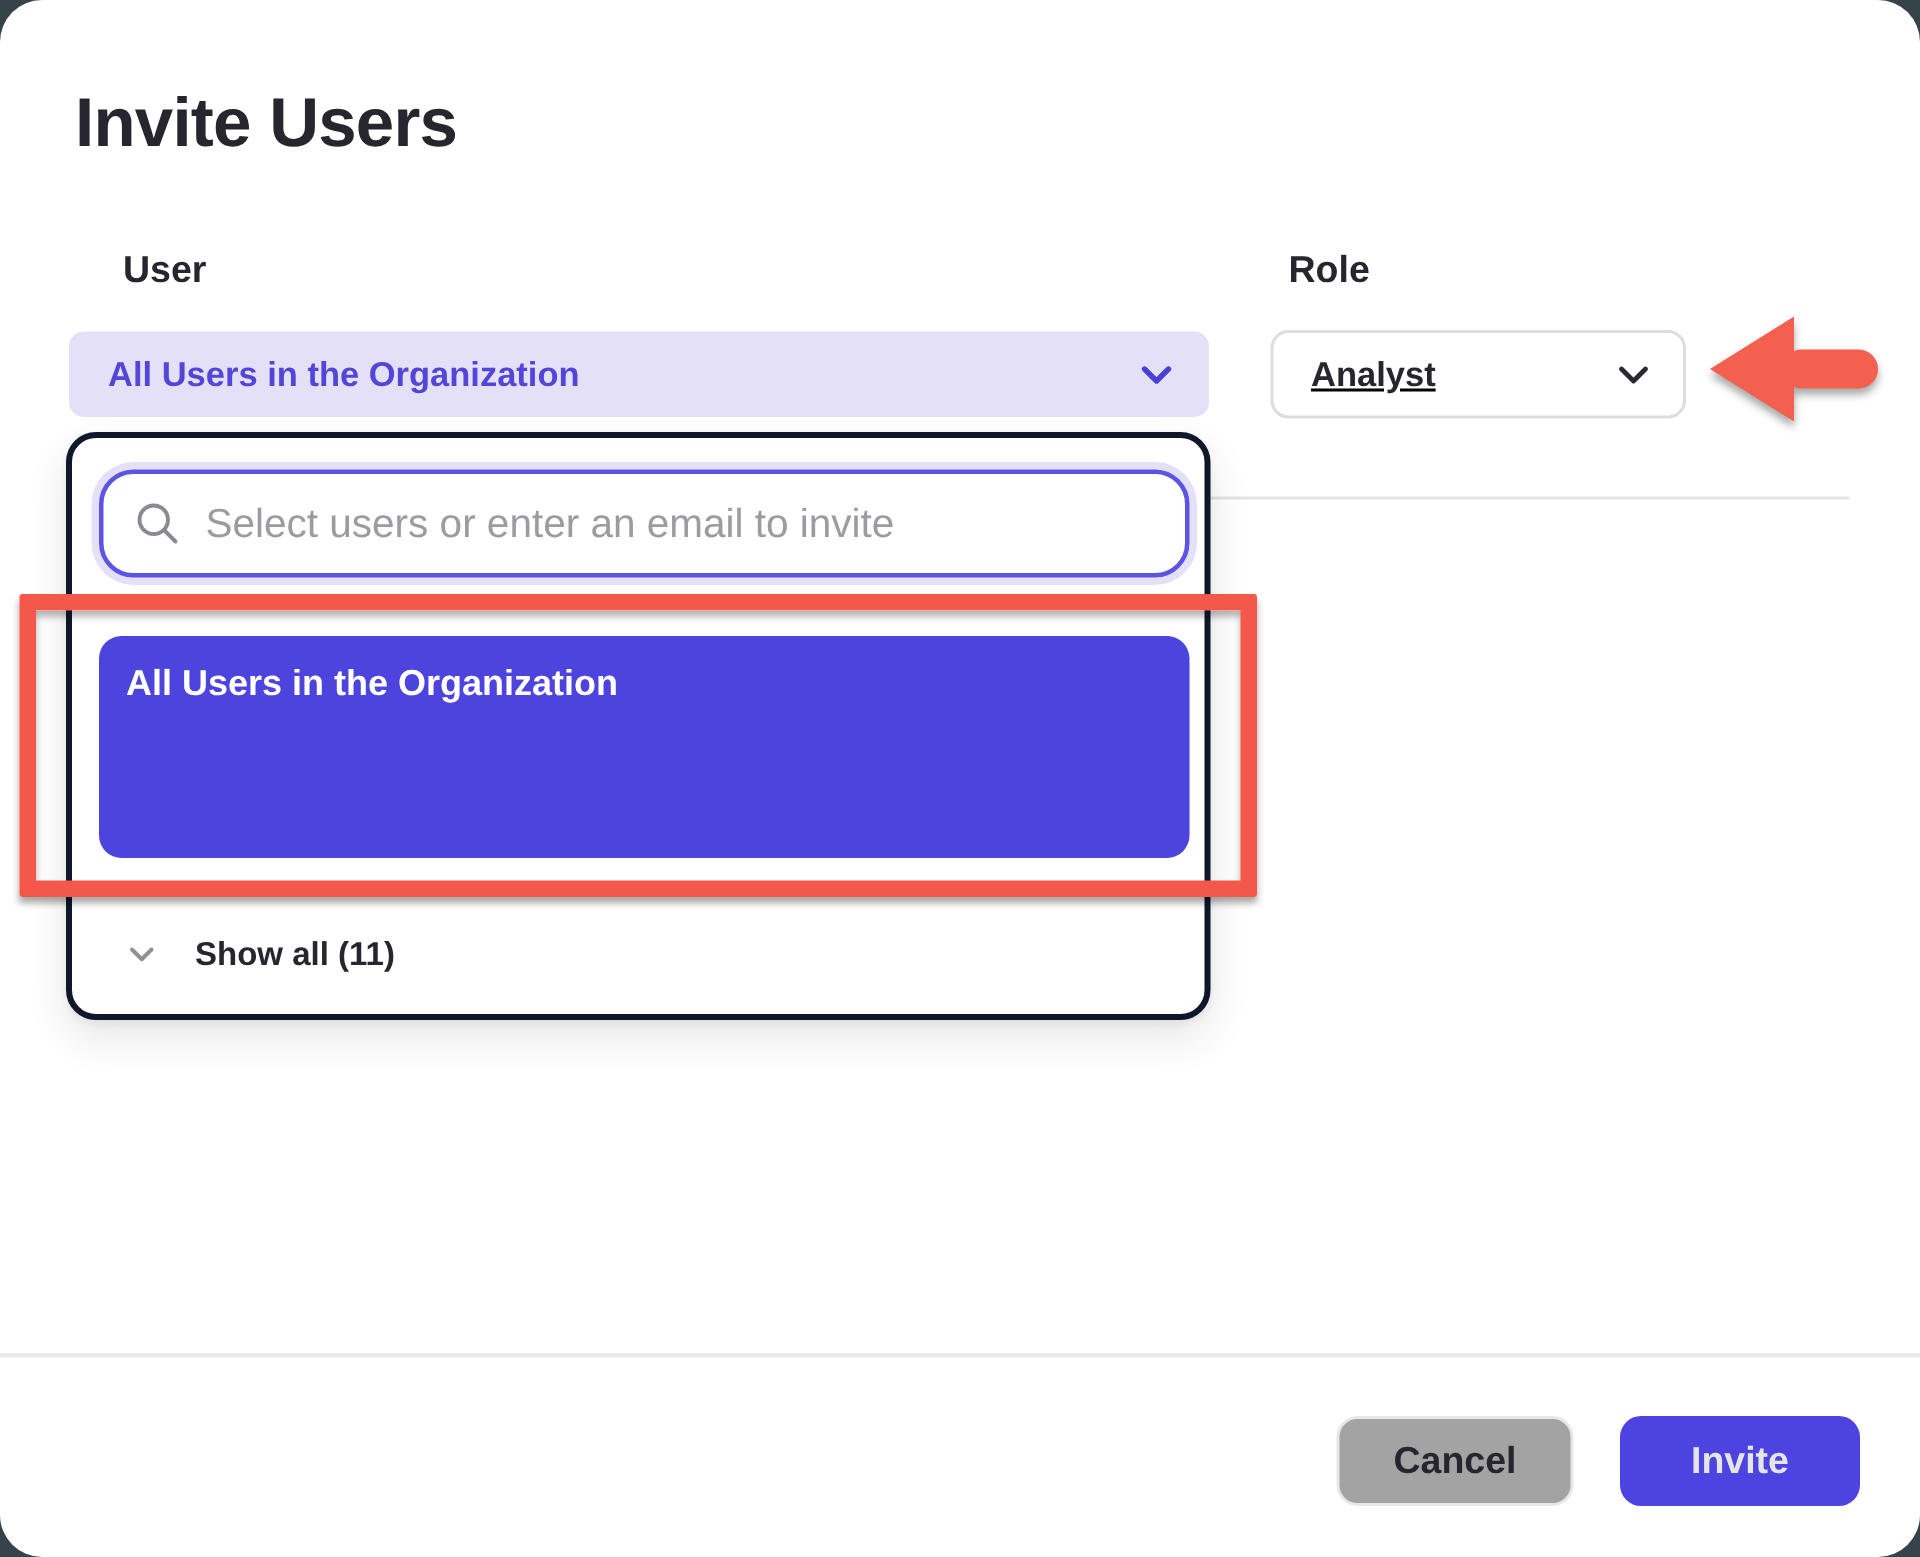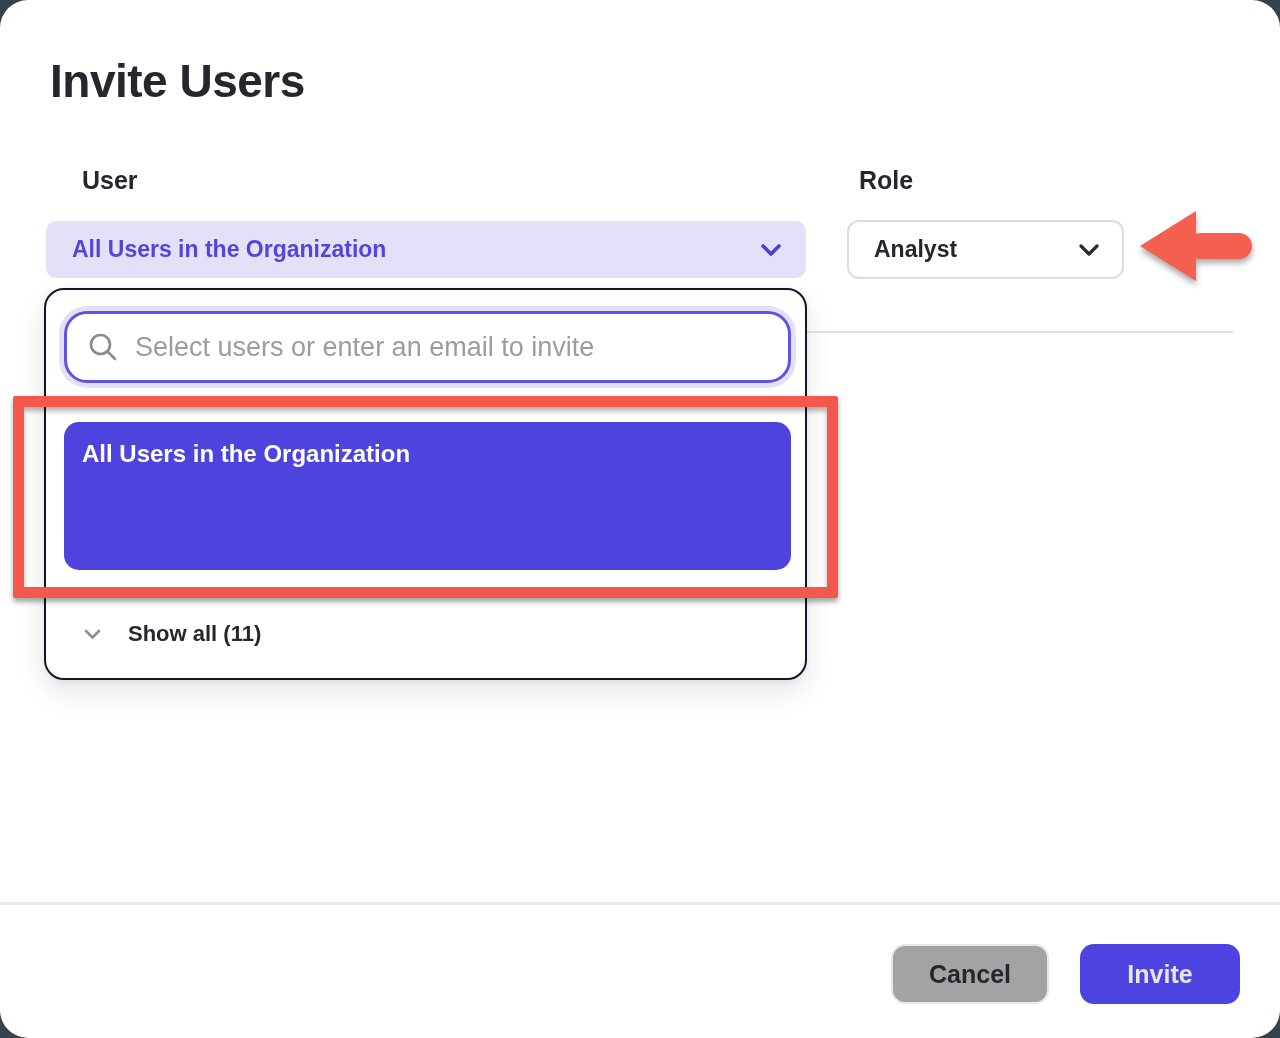--- a/index.html
+++ b/index.html
@@ -46,39 +46,40 @@
   
   .role-select {
     position: absolute; left: 847px; top: 220px;
     width: 277px; height: 59px;
     background: #ffffff;
     border: 2px solid #DDDDDF;
     border-radius: 12px;
     display: flex; align-items: center;
     padding: 0 22px 0 25px;
     cursor: pointer;
+    text-decoration: underline;
   }
   .role-select .value {
     font-size: 23px; font-weight: 700; color: #26262E;
     flex: 1;
   }
 
   
   .mid-divider {
     position: absolute; left: 47px; top: 331px;
     width: 1186px; height: 2px; background: #E4E4E6;
     z-index: 1;
   }
 
   
   .panel {
     position: absolute; left: 44px; top: 288px;
     width: 763px; height: 392px;
     background: #ffffff;
-    border: 2px solid #0f172a;
+    border: 4px solid #0f172a;
     border-radius: 20px;
     box-shadow: 0 12px 28px rgba(0,0,0,0.10), 0 2px 6px rgba(0,0,0,0.06);
     z-index: 2;
   }
   .search-field {
     position: absolute; left: 18px; top: 21px;
     width: 727px; height: 72px;
     background: #ffffff;
     border: 3px solid #5E54E3;
     border-radius: 23px;

